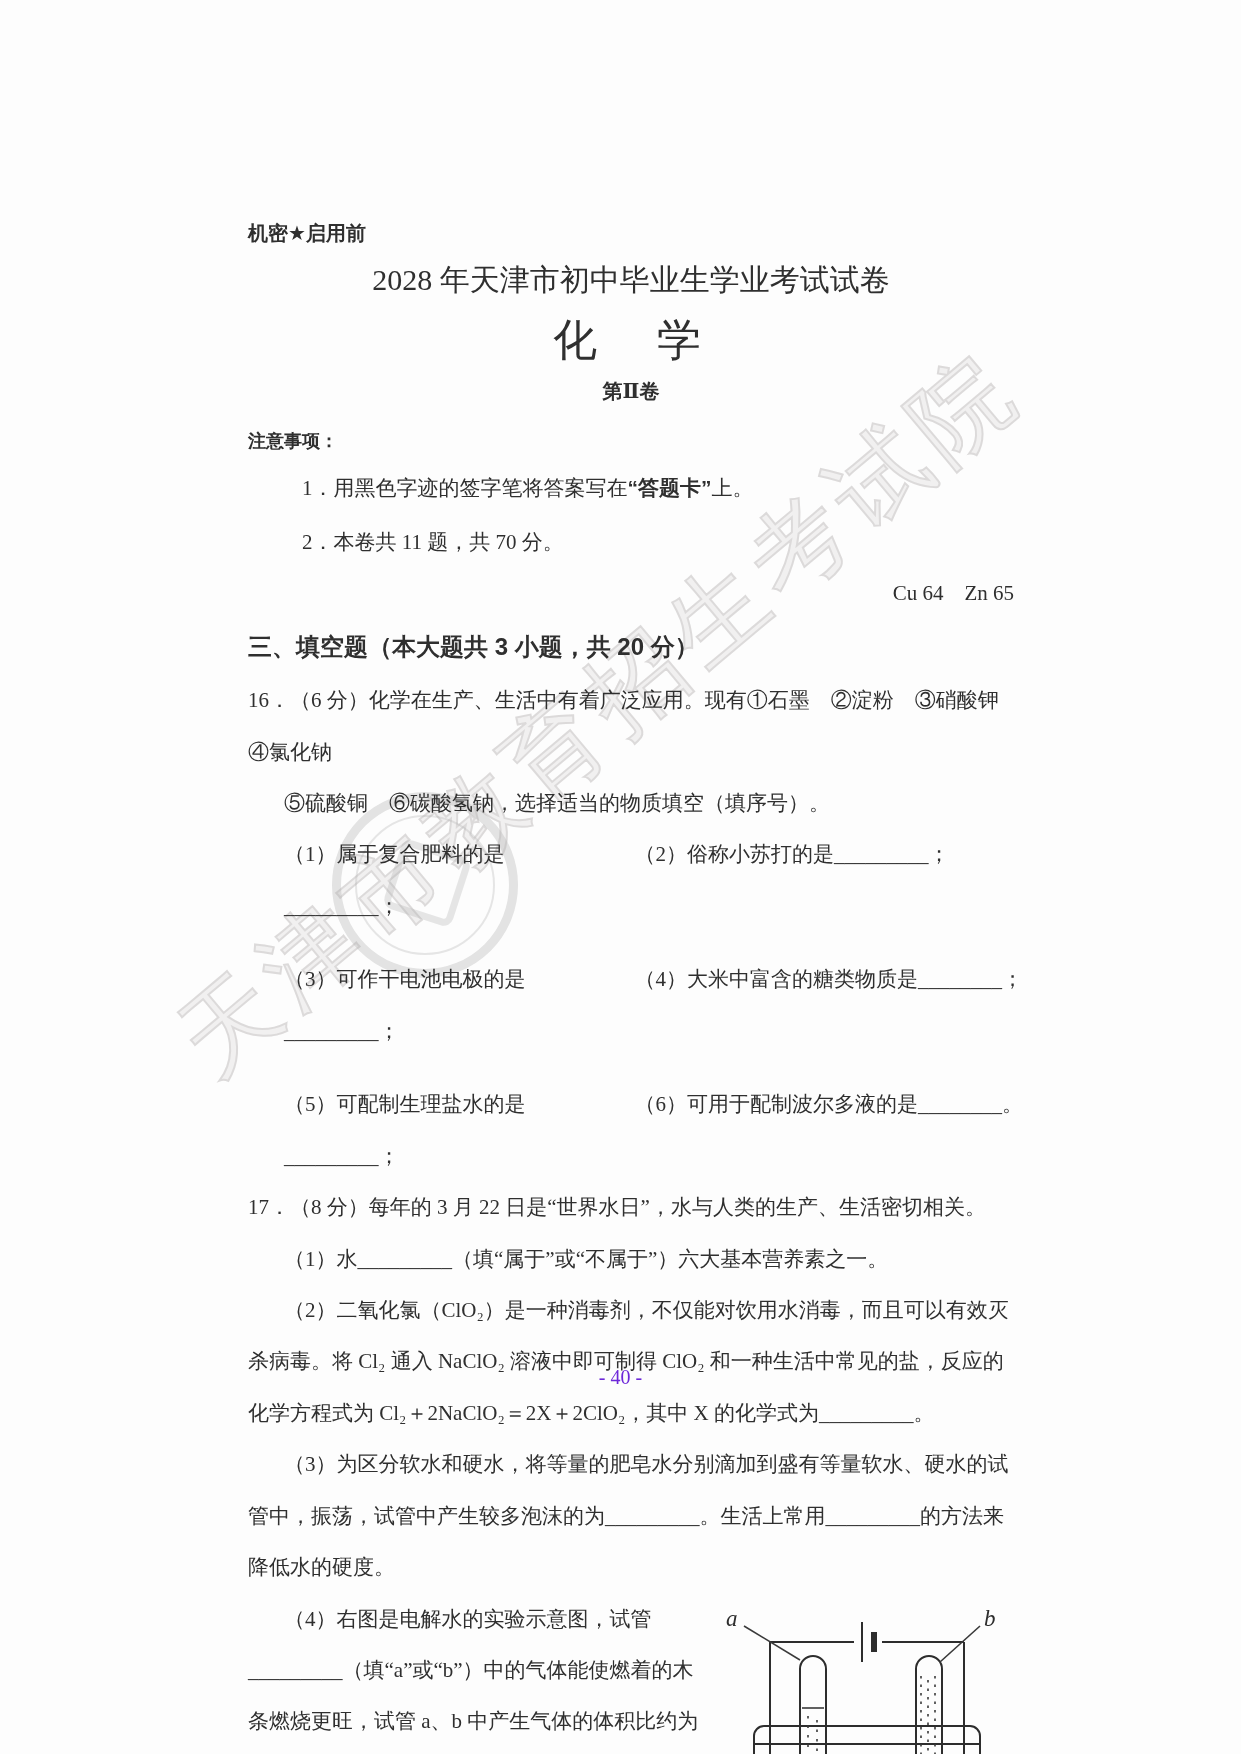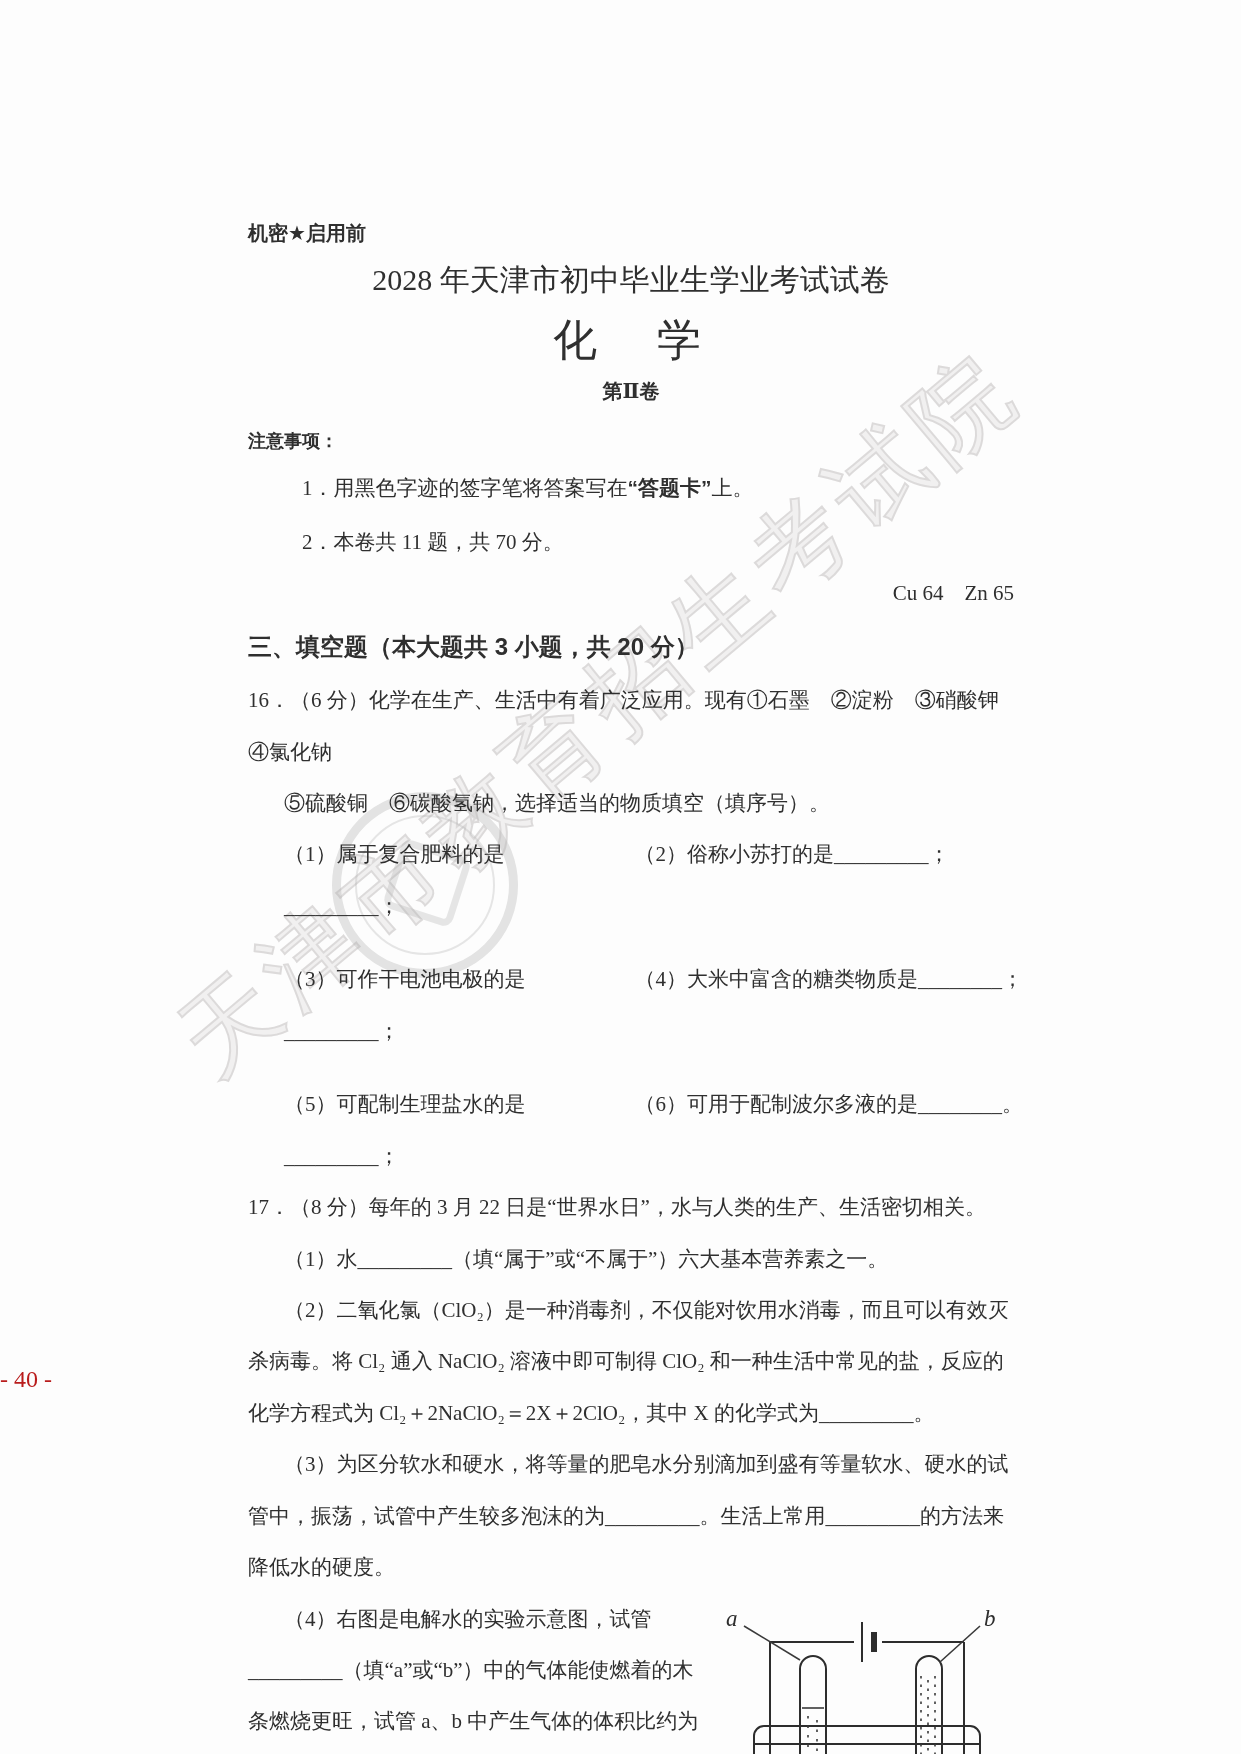--- a/index.html
+++ b/index.html
@@ -19,21 +19,21 @@
   .notice p.item{padding-left:54px;line-height:2.55;}
   .notice p.centerline{padding-left:0;text-align:right;line-height:2.3;}
   .section-heading{font-size:24px;line-height:2.4;}
   .q16 p{line-height:2.45;}
   .q16-cont{padding-left:36px;}
   .q16-grid{display:grid;grid-template-columns:45% 55%;padding-left:36px;line-height:2.45;gap:22px;}
   .q17 p{line-height:2.45;}
   .pindent{text-indent:36px;}
   .q17-4-wrap{display:flow-root;}
   figure.electrolysis{float:right;width:300px;margin:2px 0 0 14px;padding:0;}
-  .page-number{position:absolute;top:1366px;left:0;width:100%;text-align:left;font-size:24px;color:#b91c1c;}
+  .page-number{position:absolute;top:1366px;left:0;width:100%;text-align:center;font-size:20px;color:#6d28d9;}
   .watermark{
     position:absolute;left:-60px;top:650px;width:1320px;text-align:center;white-space:nowrap;
     transform:rotate(-40deg);font-size:96px;letter-spacing:10px;
     color:#efeeee;-webkit-text-stroke:2px #d7d5d5;opacity:.85;pointer-events:none;
     font-family:"Liberation Serif","DejaVu Serif",serif;
   }
   .seal{
     position:absolute;left:332px;top:792px;width:168px;height:168px;border-radius:50%;
     border:9px solid rgba(175,175,175,.34);pointer-events:none;
   }

